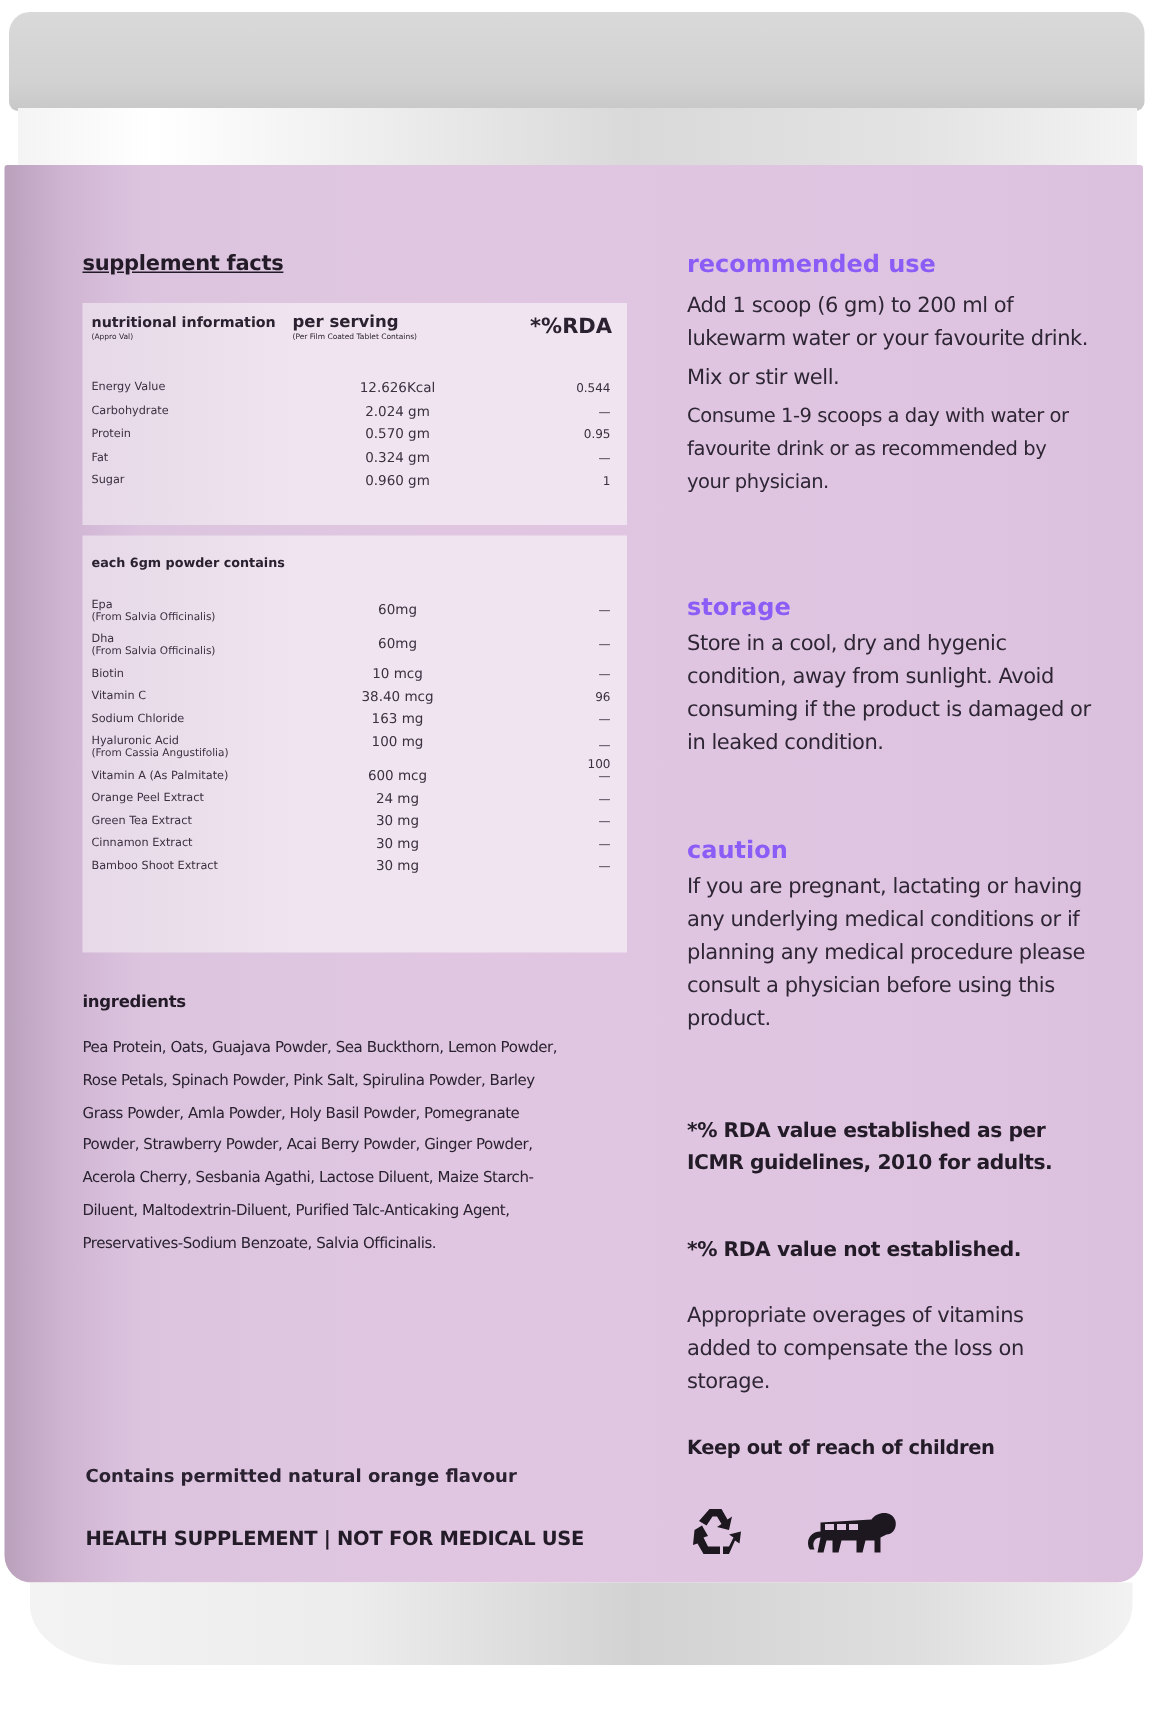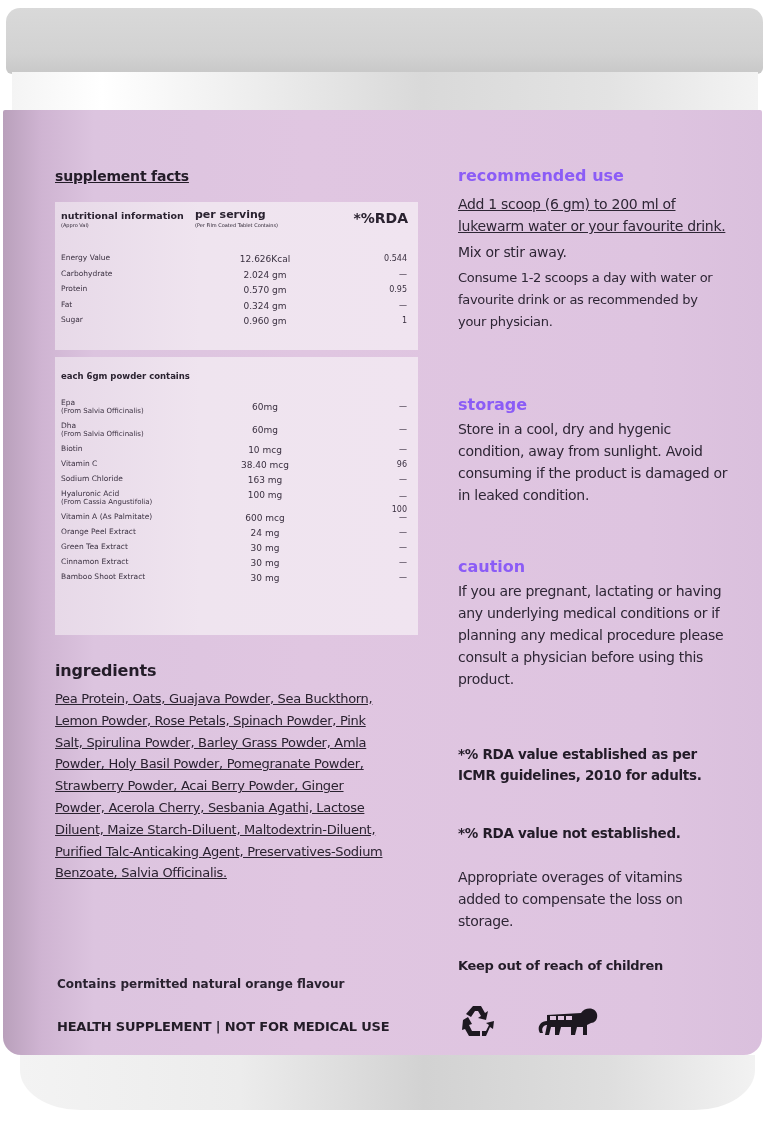--- a/index.html
+++ b/index.html
@@ -45,21 +45,21 @@
     .row { position: relative; height: 16px; font-size: 9px; color: #3a3040; }
     .row .n { position: absolute; left: 6px; top: 2px; font-size: 7.5px; line-height: 8px; }
     .row .n small { display: block; font-size: 7px; }
     .row .v { position: absolute; left: 140px; width: 140px; text-align: center; top: 2px; }
     .row .r { position: absolute; right: 11px; top: 2px; text-align: right; font-size: 8px; }
     .row.tall { height: 23px; }
     .p2-title { position: absolute; left: 6px; top: 14px; font-size: 8.5px; font-weight: bold; }
 
     .ing-text {
       position: absolute; left: 55px; top: 688px; width: 330px;
-      font-size: 13px; line-height: 21.8px; color: #2a2230; letter-spacing: -0.3px; text-decoration: underline;
+      font-size: 10px; line-height: 21.8px; color: #2a2230; letter-spacing: -0.3px;
     }
     .flavour { position: absolute; left: 57px; top: 977px; font-size: 12px; font-weight: bold; color: #2a2230; }
     .health { position: absolute; left: 57px; top: 1019px; font-size: 13px; font-weight: bold; color: #231c28; letter-spacing: -0.2px; }
 
     
     .rcol { position: absolute; left: 458px; width: 270px; color: #2e2635; }
     .rh { font-size: 16px; font-weight: bold; color: #8b5cf6; margin: 0; }
     .rp { font-size: 14px; line-height: 22px; margin: 0; letter-spacing: -0.3px; }
     .rp.sm { font-size: 13px; }
     .rp.bold { font-weight: bold; font-size: 13.5px; line-height: 21px; color: #231c28; }
@@ -170,30 +170,30 @@
       <span class="r">—</span>
     </div>
     <div class="row" style="height:15px">
       <span class="n">Bamboo Shoot Extract</span>
       <span class="v">30 mg</span>
       <span class="r">—</span>
     </div>
   </div>
 </div>
 
-<div class="heading" style="left:55px; top:661px; font-size:16px;">ingredients</div>
+<div class="heading" style="left:55px; top:661px; font-size:11px;">ingredients</div>
 <div class="ing-text">Pea Protein, Oats, Guajava Powder, Sea Buckthorn, Lemon Powder, Rose Petals, Spinach Powder, Pink Salt, Spirulina Powder, Barley Grass Powder, Amla Powder, Holy Basil Powder, Pomegranate Powder, Strawberry Powder, Acai Berry Powder, Ginger Powder, Acerola Cherry, Sesbania Agathi, Lactose Diluent, Maize Starch-Diluent, Maltodextrin-Diluent, Purified Talc-Anticaking Agent, Preservatives-Sodium Benzoate, Salvia Officinalis.</div>
 <div class="flavour">Contains permitted natural orange flavour</div>
 <div class="health">HEALTH SUPPLEMENT | NOT FOR MEDICAL USE</div>
 
 <div class="rcol" style="top:166px;">
   <p class="rh">recommended use</p>
-  <p class="rp" style="margin-top:8px;text-decoration:underline;">Add 1 scoop (6 gm) to 200 ml of lukewarm water or your favourite drink.</p>
-  <p class="rp" style="margin-top:4px;">Mix or stir away.</p>
-  <p class="rp sm" style="margin-top:4px;">Consume 1-2 scoops a day with water or favourite drink or as recommended by your physician.</p>
+  <p class="rp" style="margin-top:8px;">Add 1 scoop (6 gm) to 200 ml of lukewarm water or your favourite drink.</p>
+  <p class="rp" style="margin-top:4px;">Mix or stir well.</p>
+  <p class="rp sm" style="margin-top:4px;">Consume 1-9 scoops a day with water or favourite drink or as recommended by your physician.</p>
 </div>
 
 <div class="rcol" style="top:395px;">
   <p class="rh">storage</p>
   <p class="rp" style="margin-top:4px;">Store in a cool, dry and hygenic condition, away from sunlight. Avoid consuming if the product is damaged or in leaked condition.</p>
 </div>
 
 <div class="rcol" style="top:557px;">
   <p class="rh">caution</p>
   <p class="rp" style="margin-top:4px;">If you are pregnant, lactating or having any underlying medical conditions or if planning any medical procedure please consult a physician before using this product.</p>

